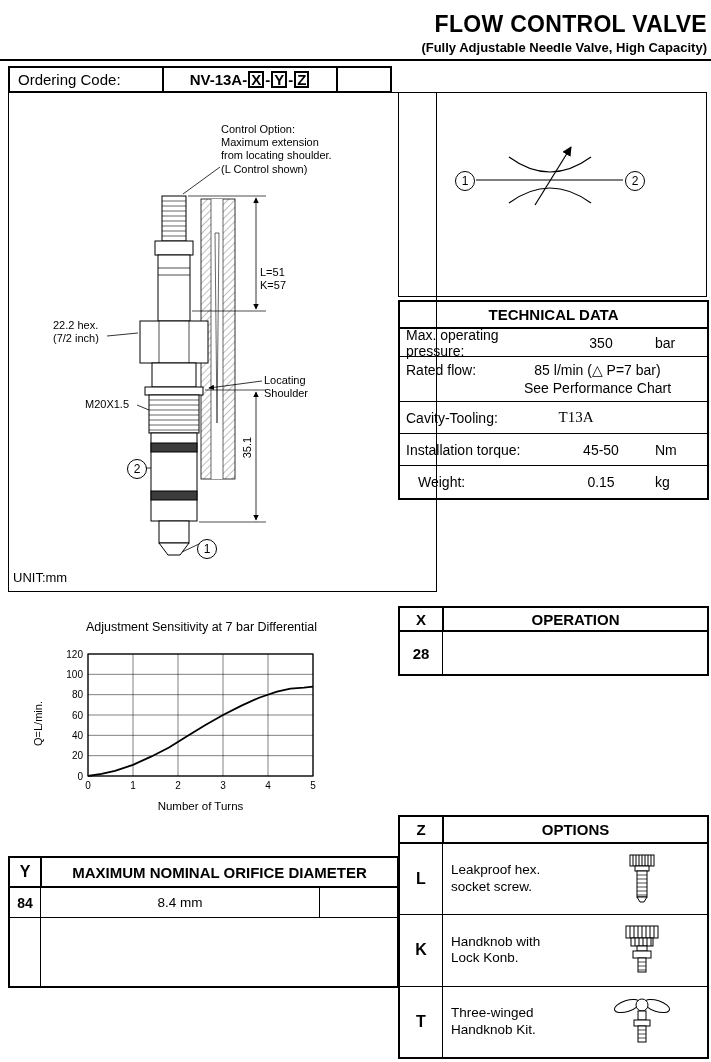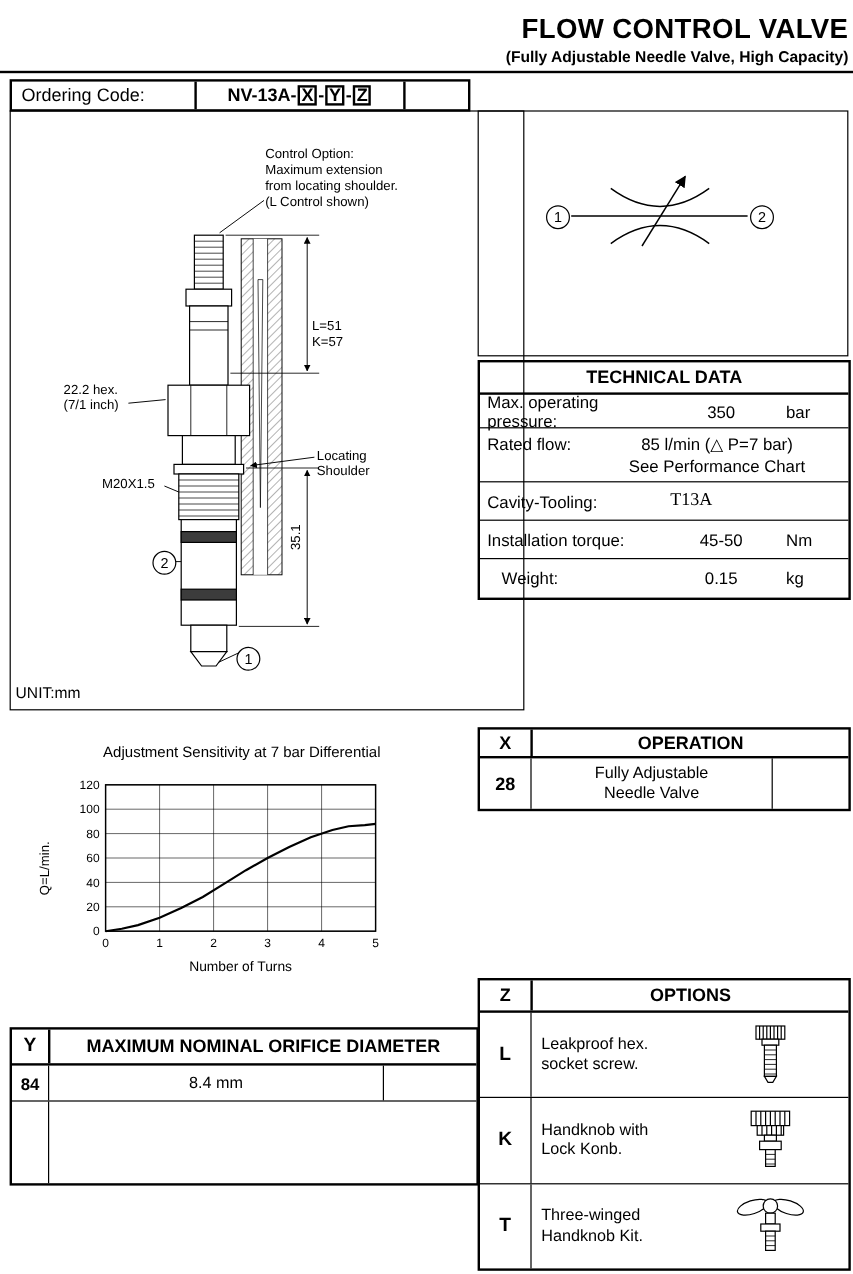--- a/index.html
+++ b/index.html
@@ -176,21 +176,21 @@
         <line x1="247" y1="299" x2="247" y2="427" stroke-width="0.8" marker-start="url(#arr)" marker-end="url(#arr)"></line>
       </g>
     </svg>
     <div class="dlabel pre" style="left:212px;top:30px">Control Option:
 Maximum extension
 from locating shoulder.
 (L Control shown)</div>
     <div class="dlabel pre" style="left:251px;top:173px">L=51
 K=57</div>
     <div class="dlabel pre" style="left:44px;top:226px">22.2 hex.
-(7/1 inch)</div>
+(7/2 inch)</div>
     <div class="dlabel pre" style="left:255px;top:281px">Locating
 Shoulder</div>
     <div class="dlabel" style="left:76px;top:305px">M20X1.5</div>
     <div class="dlabel rot90" style="left:222px;top:348px;width:34px;text-align:center">35.1</div>
     <div class="circle-num" style="left:118px;top:366px">2</div>
     <div class="circle-num" style="left:188px;top:446px">1</div>
     <div class="dlabel unitlbl">UNIT:mm</div>
   </div>
 
   <div class="abs symbol-box">
@@ -277,22 +277,20 @@
     <div class="chart-xlabel">Number of Turns</div>
   </div>
 
   <div class="abs op-box">
     <div class="op-head">
       <div class="key">X</div>
       <div class="ttl">OPERATION</div>
     </div>
     <div class="op-row">
       <div class="key">28</div>
-      <div class="op-label pre">Fully Adjustable
-Needle Valve</div>
       <div class="op-rest"></div>
     </div>
   </div>
 
   <div class="abs or-box">
     <div class="or-head">
       <div class="key">Y</div>
       <div class="ttl">MAXIMUM NOMINAL ORIFICE DIAMETER</div>
     </div>
     <div class="or-row">

